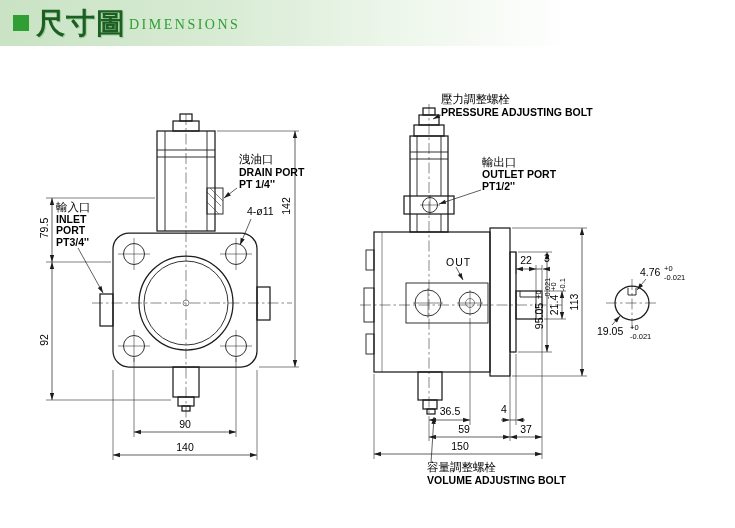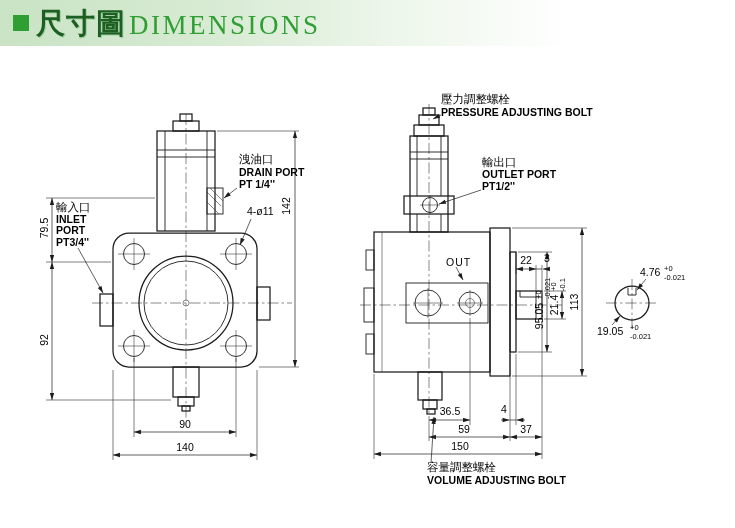--- a/index.html
+++ b/index.html
@@ -10,21 +10,21 @@
   }
   #hdr {
     position: absolute; top: 0; left: 0; width: 100%; height: 46px;
     display: flex; align-items: center; padding-left: 13px;
     background: linear-gradient(90deg, #c9e3c4 0%, #d8ebd4 30%, #eef7ec 55%, #ffffff 78%);
     z-index: 2;
   }
   .sq { width: 16px; height: 16px; background: #2f9e33; margin-right: 7px; flex: 0 0 auto; }
   .t-cjk { font-size: 29px; font-weight: bold; color: #1d5f22; letter-spacing: 1px; line-height: 1;
            text-shadow: 1px 1px 0 #9ccf9c; }
-  .t-en { font-family: "Liberation Serif", serif; font-size: 27px; color: #2f9e33;
+  .t-en { font-family: "Liberation Serif", serif; font-size: 14px; color: #2f9e33;
           letter-spacing: 2.5px; margin-left: 3px; transform: translateY(2px); }
   svg { position: absolute; top: 0; left: 0; }
   .ol   { fill: none; stroke: #1c1c1c; stroke-width: 1.25; }
   .ol2  { fill: none; stroke: #1c1c1c; stroke-width: 0.9; }
   .thin { fill: none; stroke: #2a2a2a; stroke-width: 0.55; }
   .cl   { fill: none; stroke: #3a3a3a; stroke-width: 0.6; stroke-dasharray: 11 3 2.5 3; }
   .ext  { fill: none; stroke: #2a2a2a; stroke-width: 0.6; }
   .dim-line { fill: none; stroke: #1c1c1c; stroke-width: 0.7; }
   text { fill: #000; }
   .dim   { font-size: 10.5px; }

